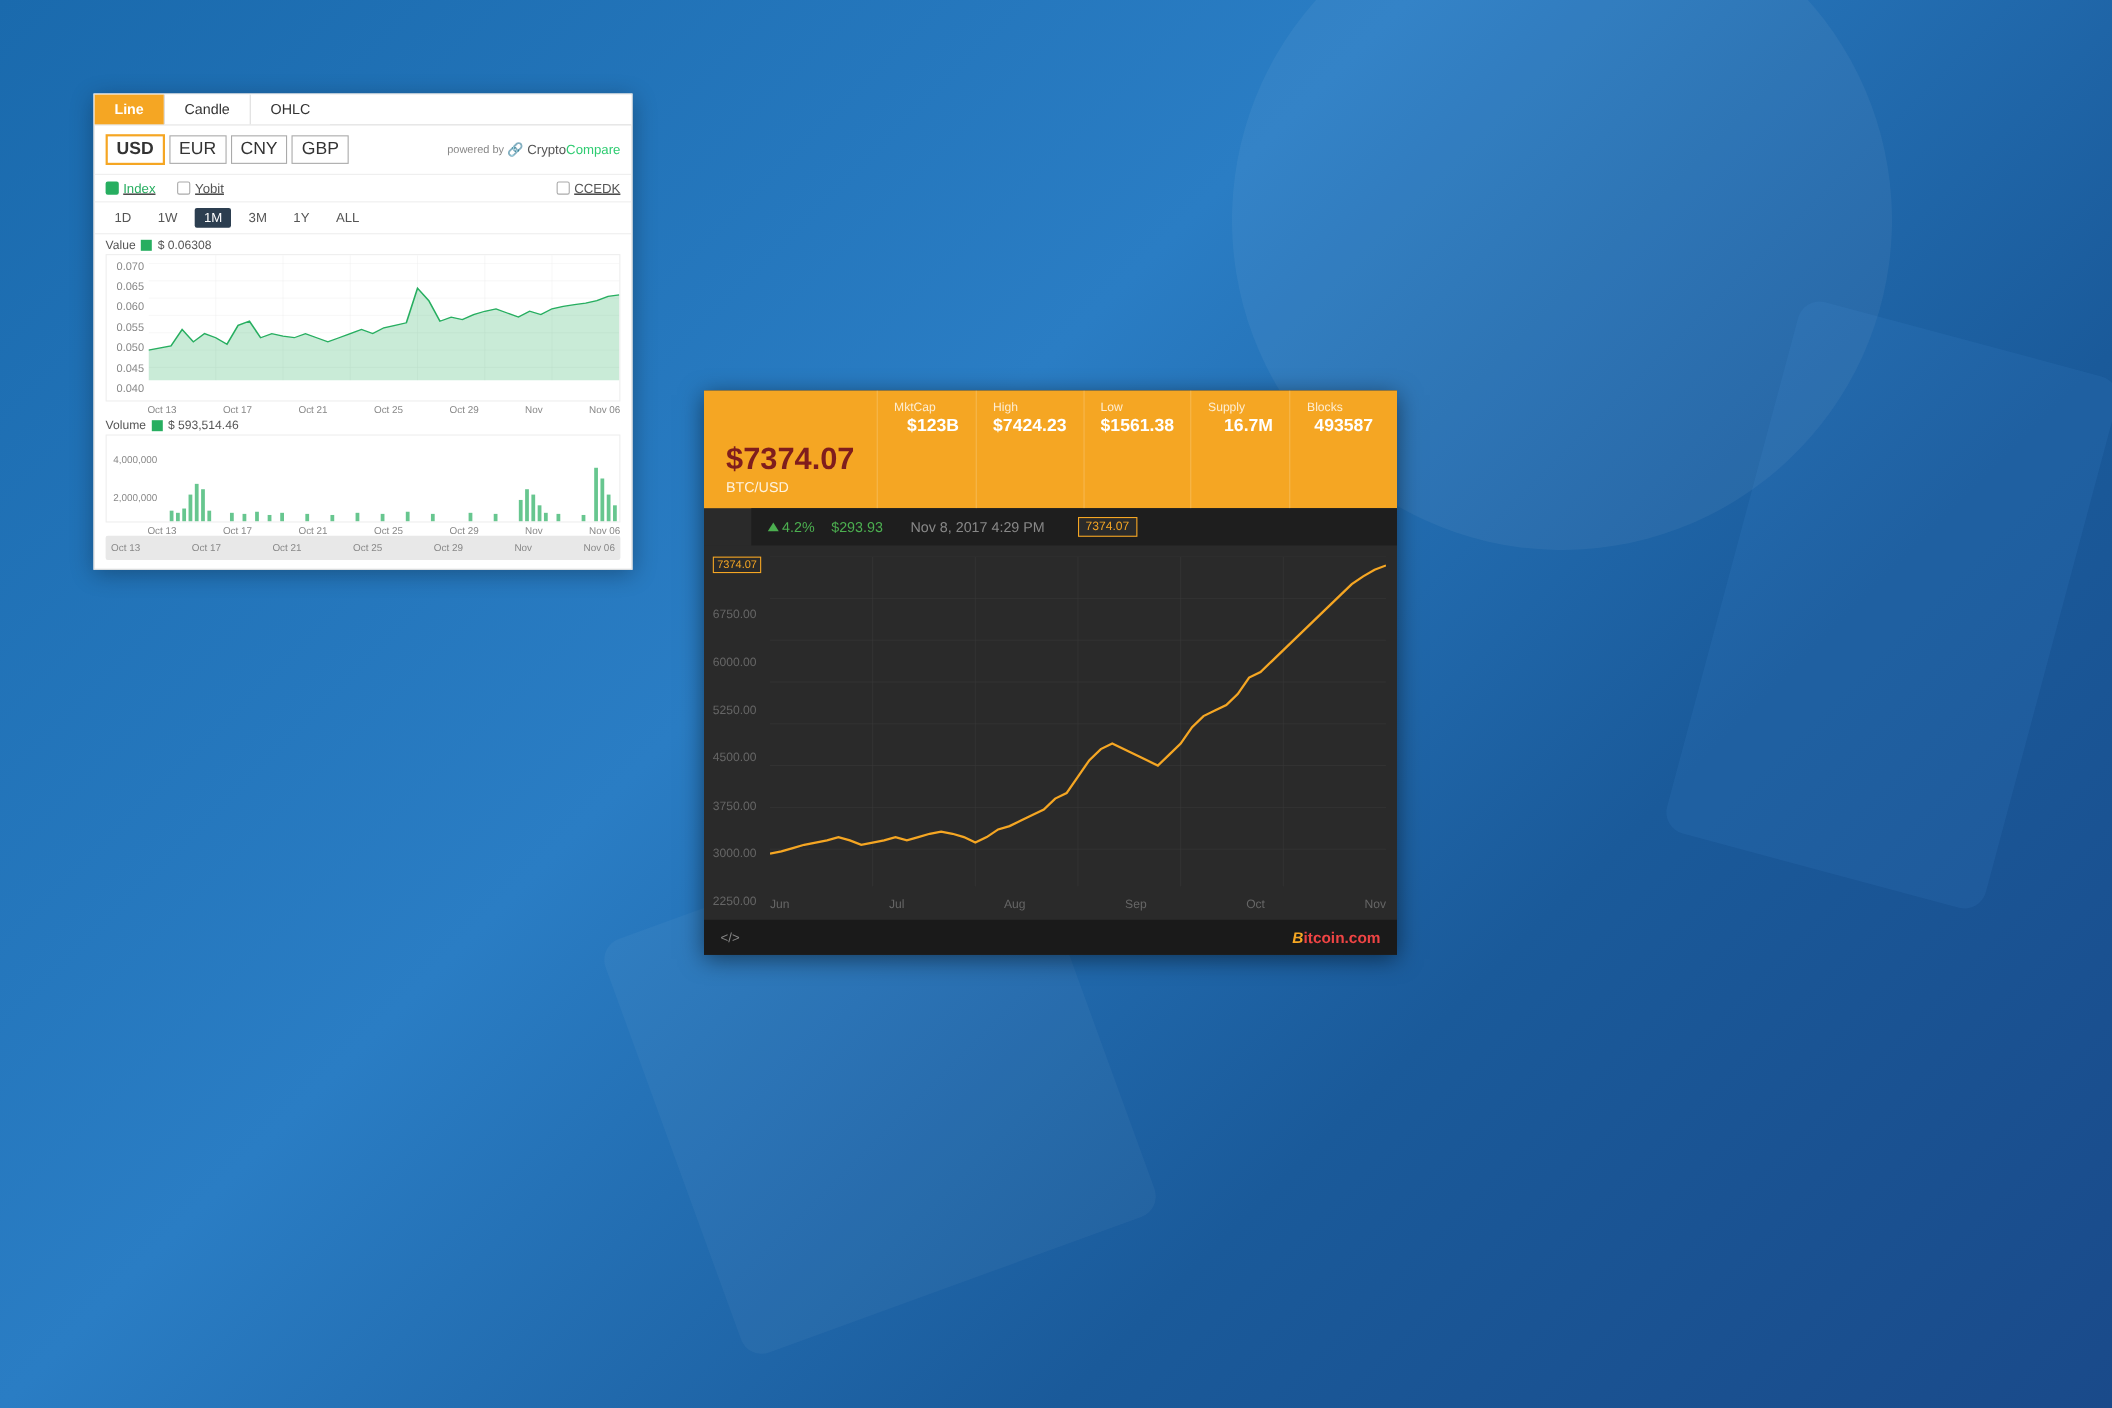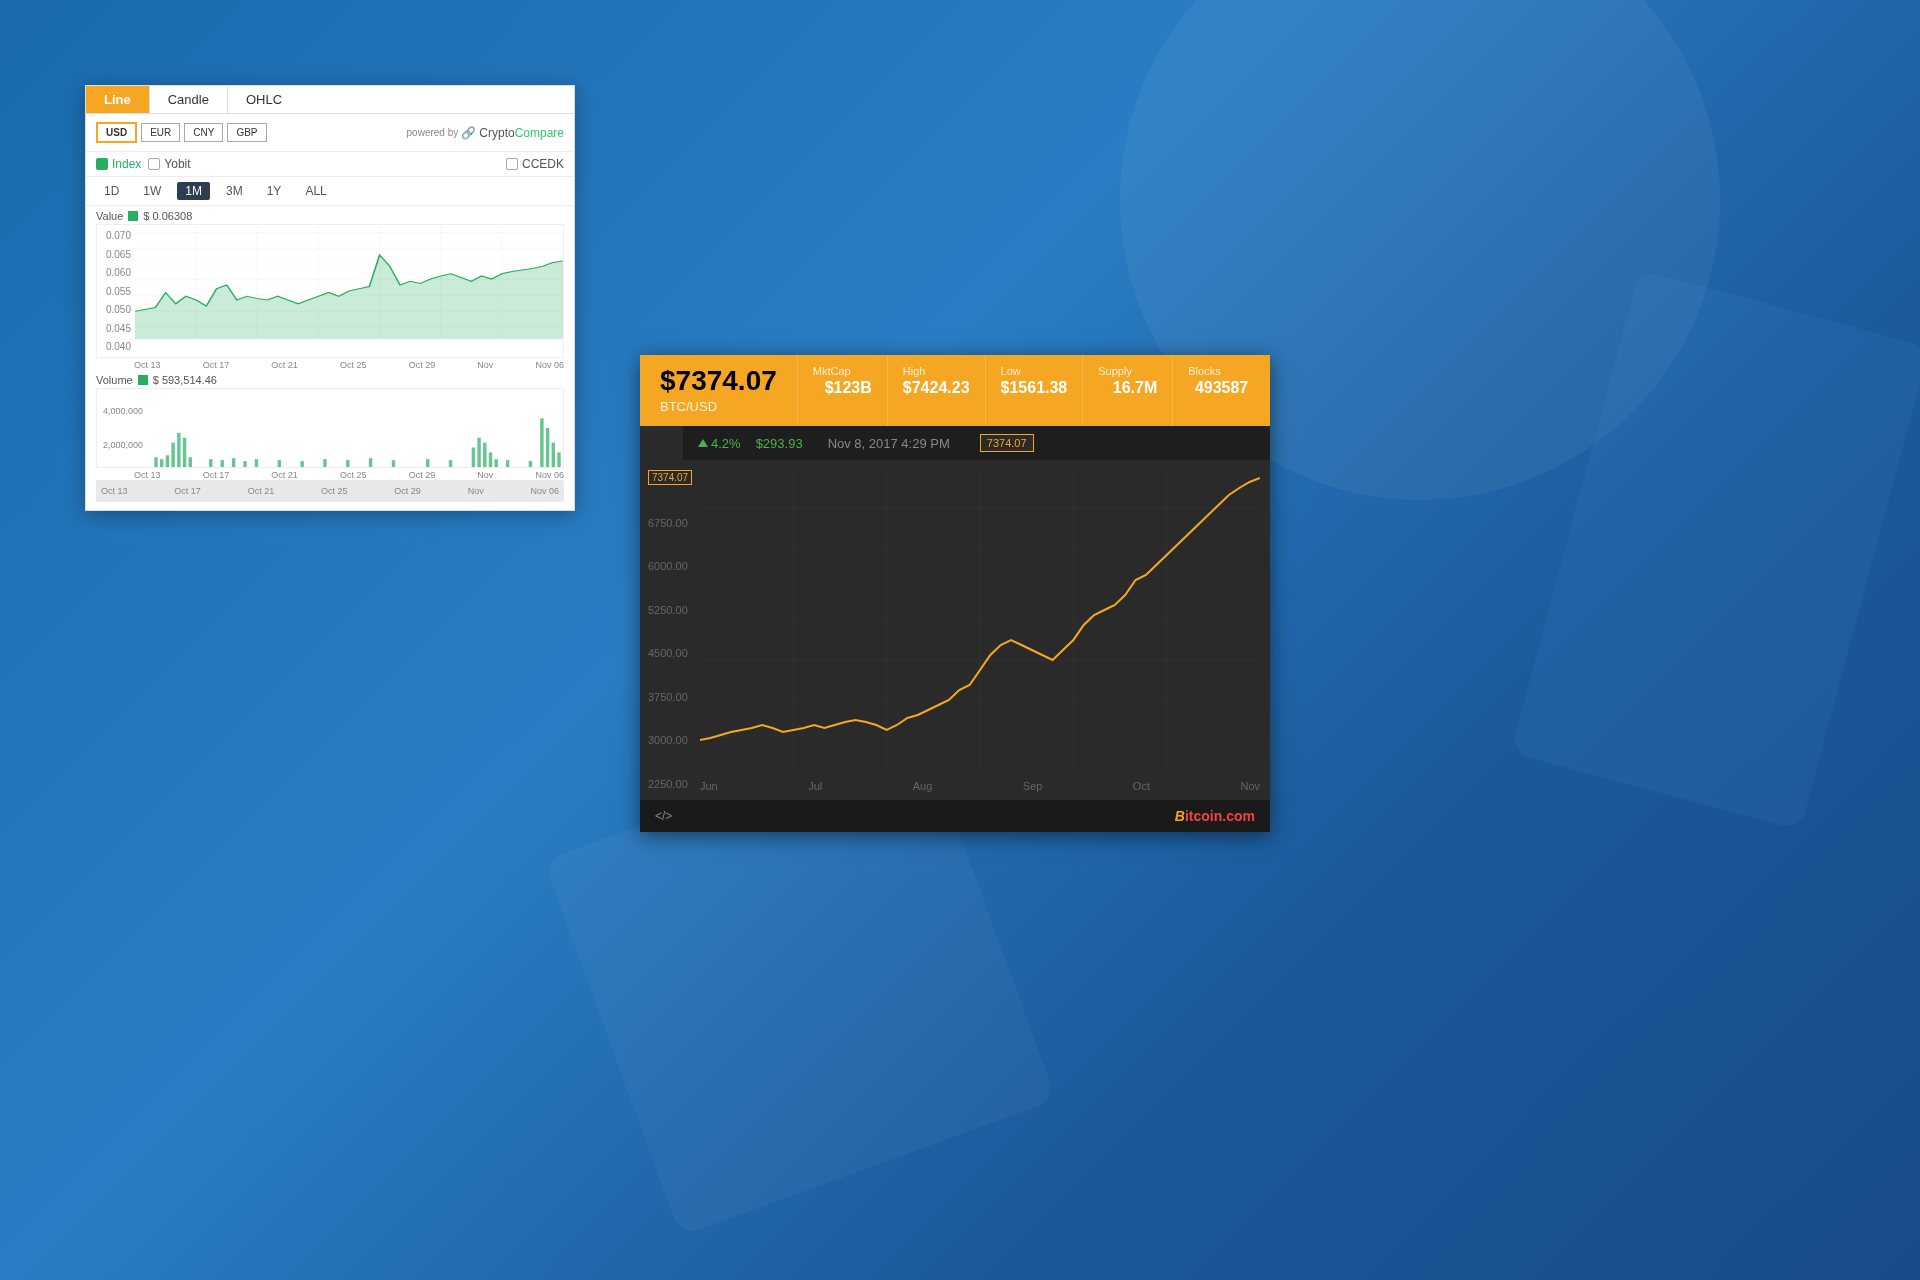--- a/index.html
+++ b/index.html
@@ -79,21 +79,21 @@
 
     .widget1-currencies {
       display: flex;
       align-items: center;
       padding: 8px 10px;
       border-bottom: 1px solid #eee;
     }
     .currency-btn {
       border: 1px solid #aaa;
       padding: 3px 8px;
-      font-size: 10px;
+      font-size: 16px;
       margin-right: 4px;
       cursor: pointer;
       background: #fff;
       color: #333;
     }
     .currency-btn.active {
       border: 2px solid #f5a623;
       font-weight: bold;
     }
     .powered-by {
@@ -109,21 +109,22 @@
     }
     .cc-crypto { color: #555; }
     .cc-compare { color: #2ecc71; }
 
     .widget1-exchanges {
       display: flex;
       align-items: center;
       padding: 5px 10px;
       font-size: 12px;
       border-bottom: 1px solid #eee;
-      gap: 7px;
+      gap: 20px;
+      text-decoration: underline;
     }
     .exchange-item {
       display: flex;
       align-items: center;
       gap: 4px;
     }
     .checkbox-green {
       width: 12px; height: 12px;
       background: #27ae60;
       display: inline-block;
@@ -268,22 +269,23 @@
       align-items: stretch;
     }
     .header-price-block {
       padding: 12px 20px;
       border-right: 1px solid rgba(255,255,255,0.2);
       min-width: 140px;
     }
     .header-price {
       font-size: 28px;
       font-weight: bold;
-      color: #000000;
+      color: #7f1d1d;
       line-height: 1;
+      margin-top: 36px;
     }
     .header-pair {
       font-size: 13px;
       color: rgba(255,255,255,0.85);
       margin-top: 4px;
     }
     .header-stats {
       display: flex;
       flex: 1;
     }

